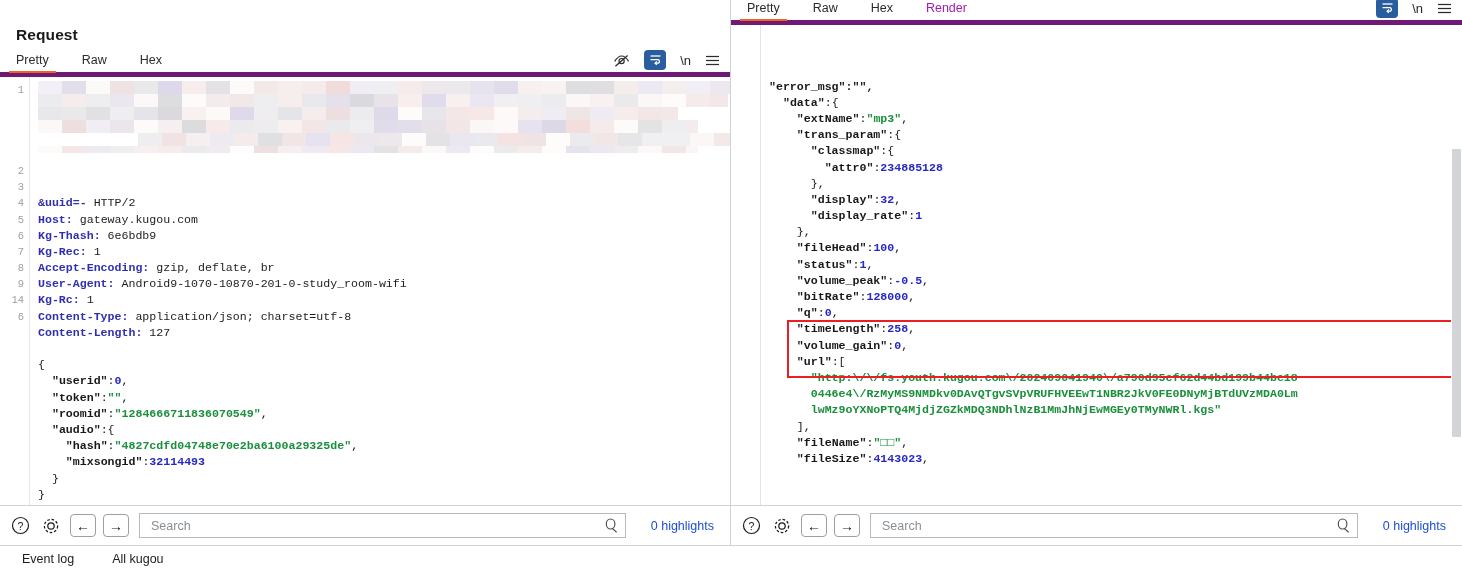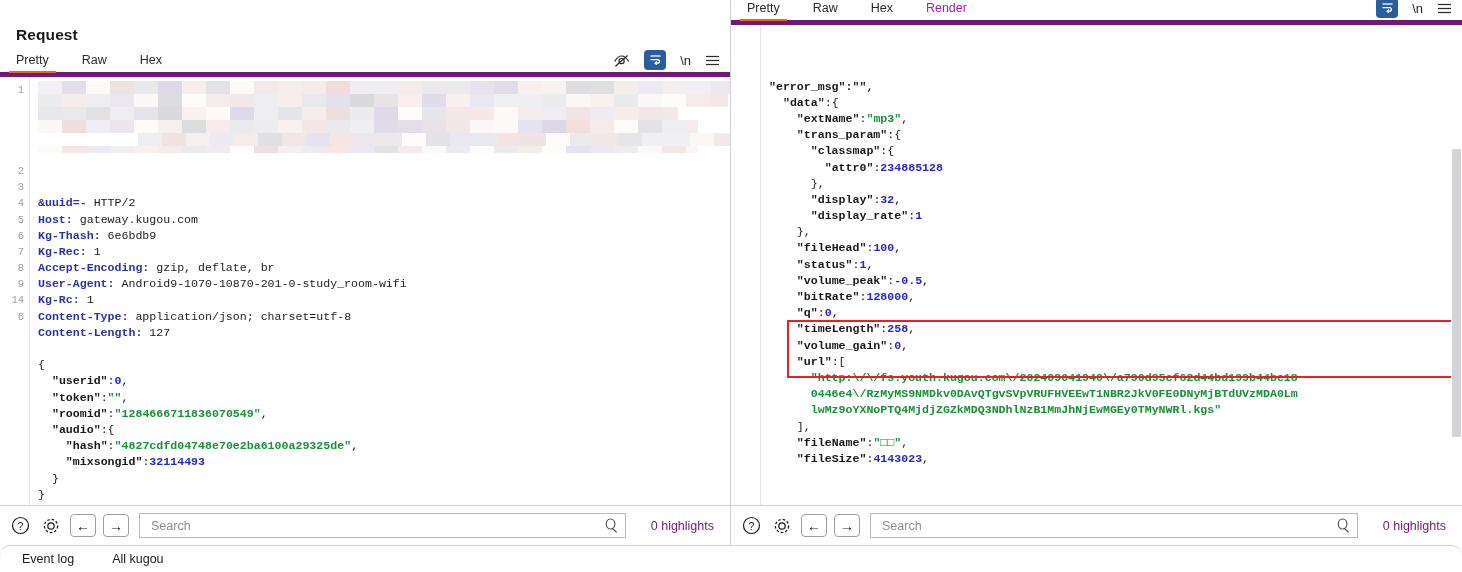--- a/index.html
+++ b/index.html
@@ -169,32 +169,32 @@
     display: flex; align-items: center;
     padding: 0 6px 0 9px; margin-left: 3px;
   }
   .searchfield input {
     flex: 1; border: none; outline: none;
     font-family: "Liberation Sans", sans-serif;
     font-size: 12.5px; color: #222; background: transparent;
   }
   .searchfield input::placeholder { color: #8a8f94; }
   .highlights {
-    font-size: 12.5px; color: #701a75;
+    font-size: 12.5px; color: #1d4ed8;
     margin-left: 18px; margin-right: 6px; white-space: nowrap;
   }
 
   
   .statusbar {
     position: absolute; left: 0; bottom: 0;
     width: 1462px; height: 27px;
     border-top: 1px solid #cfd3d7;
     background: #ffffff;
     display: flex; align-items: center;
-    padding-left: 22px; gap: 38px; border-radius: 11px;
+    padding-left: 22px; gap: 38px;
   }
   .statusbar .sitem {
     font-size: 12.5px; color: #1b1b1b; cursor: pointer;
   }
 </style>
 </head>
 <body>
 
 <div class="app">
 

